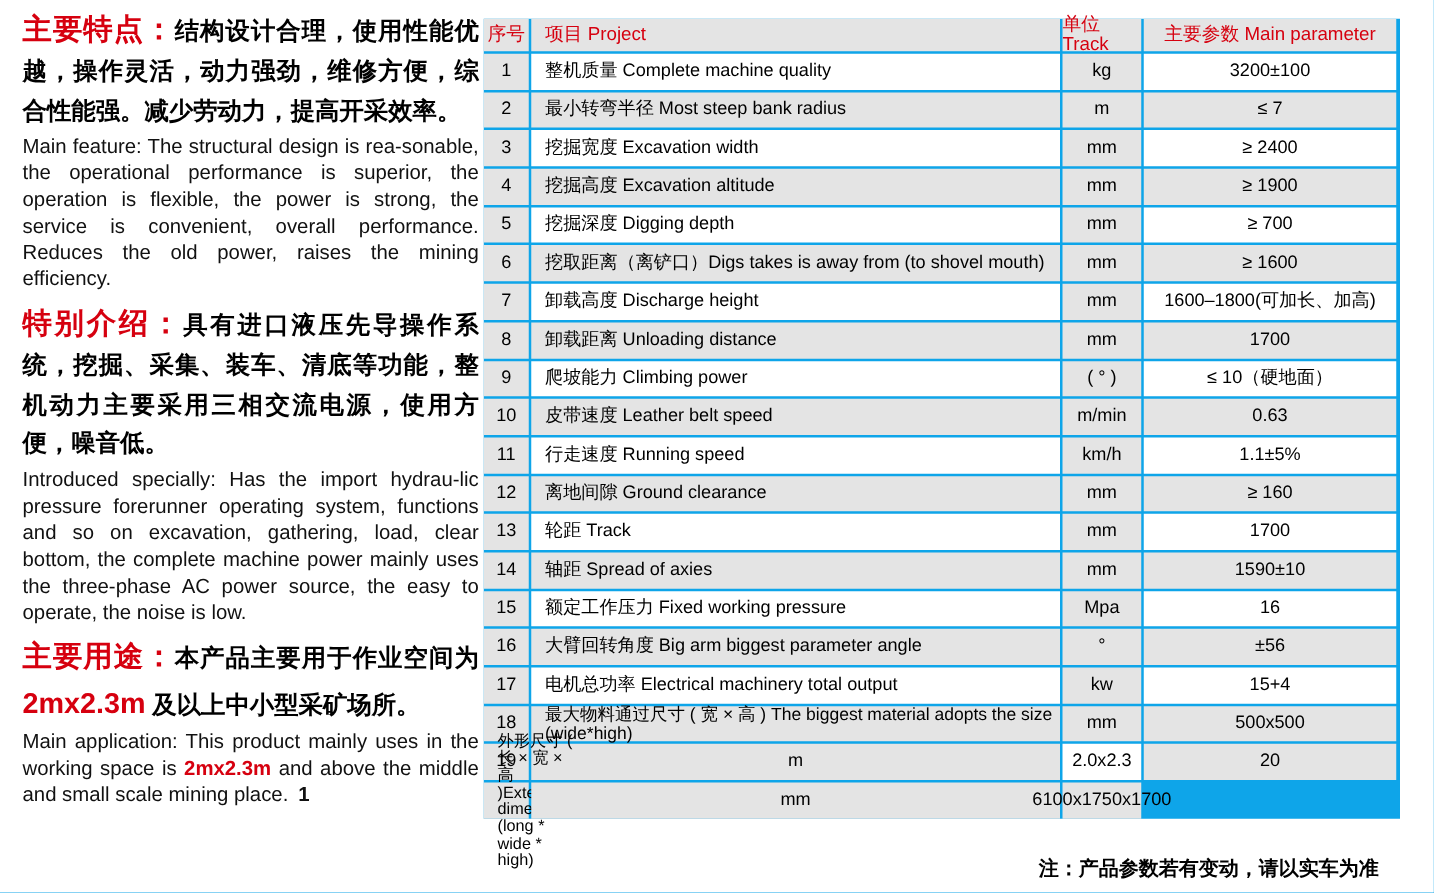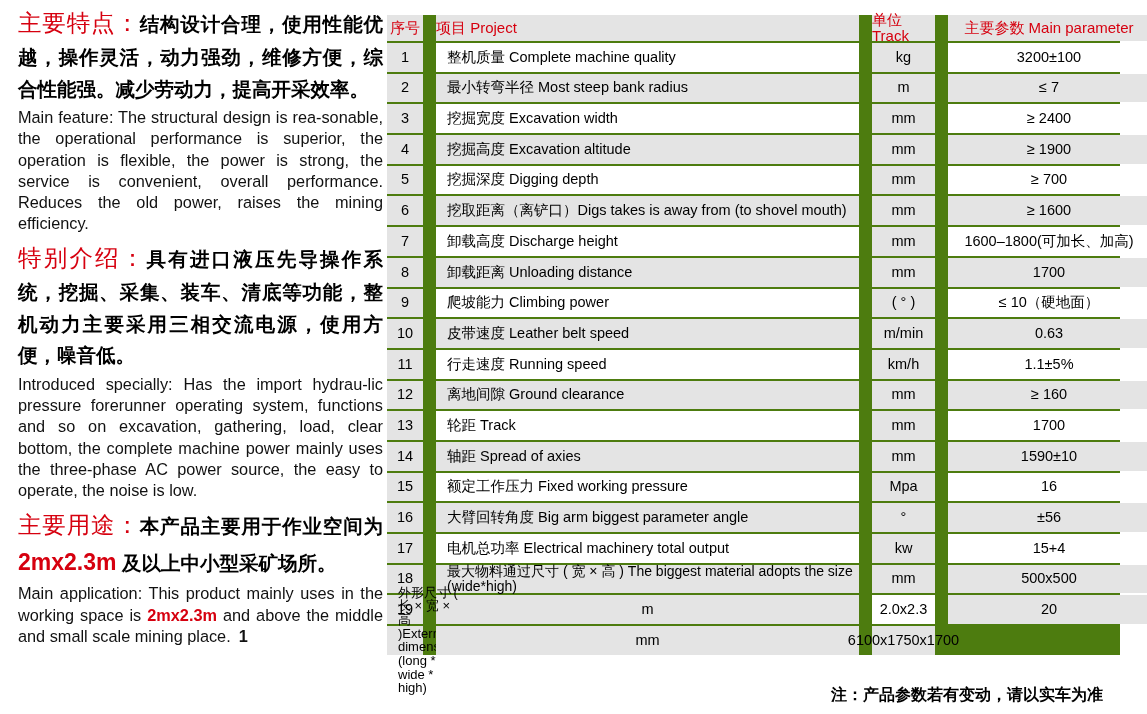--- a/index.html
+++ b/index.html
@@ -9,37 +9,37 @@
     width:1147px; height:714px; position:relative; overflow:hidden;
     background:#ffffff; font-family:"Liberation Sans", sans-serif; color:#000;
   }
 
   
   .left-panel { position:absolute; left:18px; top:4px; width:365px; }
   .sec-cn {
     margin:0 0 2px 0; font-size:19.5px; line-height:1.62; font-weight:600;
     text-align:justify; color:#000;
   }
-  .sec-cn .head { color:var(--accent); font-size:23.5px; font-weight:400; }
+  .sec-cn .head { color:var(--accent); font-size:23.5px; font-weight:700; }
   .sec-cn .red  { color:var(--accent); font-size:23px;  font-weight:800; }
   .sec-en {
     margin:0 0 5px 0; font-size:16.3px; line-height:1.3; font-weight:400;
     text-align:justify; color:#111;
   }
   .sec-en .red { color:var(--accent); font-weight:700; }
   .pagenum { font-weight:700; margin-left:8px; }
 
   
   .spec-table {
     position:absolute; left:387px; top:15px; width:733px;
     display:grid;
     grid-template-columns:36px 423px 63px 202px;
     grid-template-rows:26px repeat(20, 28.7px);
-    gap:2px 13px;
-    background:#4d7c0f;
+    gap:2px 2px;
+    background:#0ea5e9;
   }
   .cell { display:flex; align-items:center; font-size:14.5px; line-height:1.05; }
   .c-num   { background:var(--gray); justify-content:center; }
   .c-proj  { padding-left:11px; background:#fff; }
   .c-unit  { background:var(--gray); justify-content:center; }
   .c-param { justify-content:center; background:#fff; text-align:center; }
   .alt.c-proj, .alt.c-param { background:var(--gray); }
   .hdr { background:var(--gray); color:var(--accent); font-size:15px; font-weight:400; }
   .sz-sm { font-size:14px; }
   .sz-md { font-size:13px; }
@@ -63,21 +63,21 @@
       <p class="sec-en"><span>Introduced specially: Has the import hydrau-lic pressure forerunner operating system, functions and so on excavation, gathering, load, clear bottom, the complete machine power mainly uses the three-phase AC power source, the easy to operate, the noise is low.</span></p>
     </div>
     <div class="section">
       <p class="sec-cn"><span class="head">主要用途：</span><span>本产品主要用于作业空间为 </span><span class="red">2mx2.3m</span><span> 及以上中小型采矿场所。</span></p>
       <p class="sec-en"><span>Main application: This product mainly uses in the working space is </span><span class="red">2mx2.3m</span><span> and above the middle and small scale mining place.</span><span class="pagenum">1</span></p>
     </div>
   </div>
 
 <div class="spec-table" id="spec-table">
   <div class="cell hdr" style="justify-content:center">序号</div>
-  <div class="cell hdr" style="">项目 Project</div>
+  <div class="cell hdr" style="padding-left:11px">项目 Project</div>
   <div class="cell hdr" style="justify-content:center">单位 Track</div>
   <div class="cell hdr" style="justify-content:center">主要参数 Main parameter</div>
 <div class="cell c-num">1</div>
     <div class="cell c-proj">整机质量 Complete machine quality</div>
     <div class="cell c-unit">kg</div>
     <div class="cell c-param">3200±100</div>
     <div class="cell c-num">2</div>
     <div class="cell c-proj alt">最小转弯半径 Most steep bank radius</div>
     <div class="cell c-unit">m</div>
     <div class="cell c-param alt">≤ 7</div>

